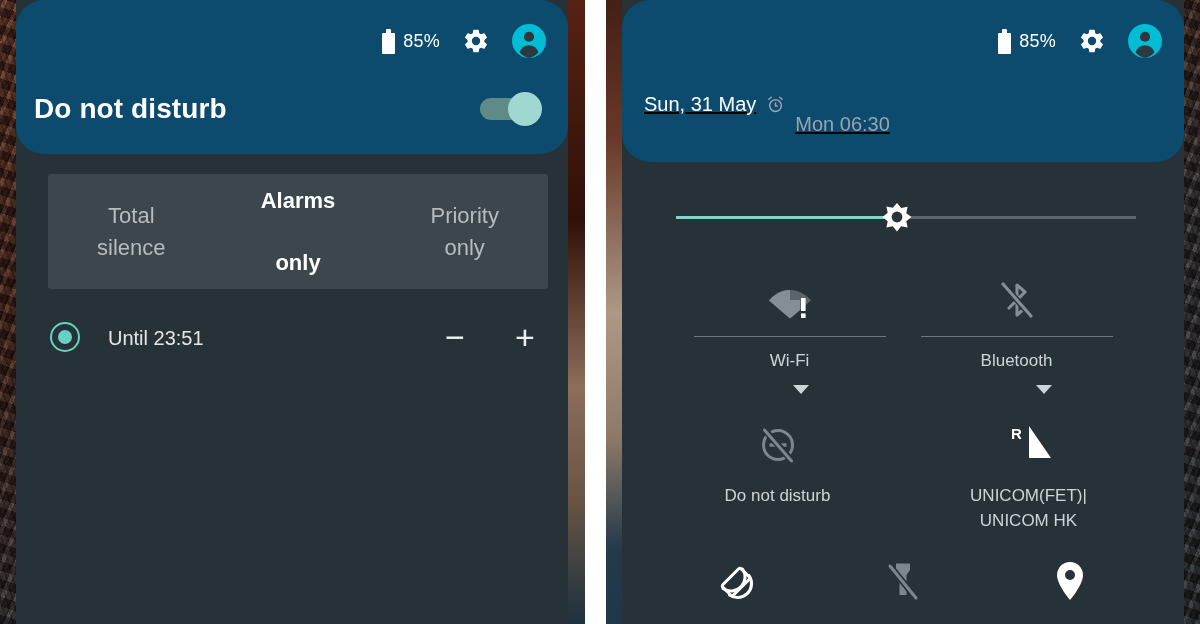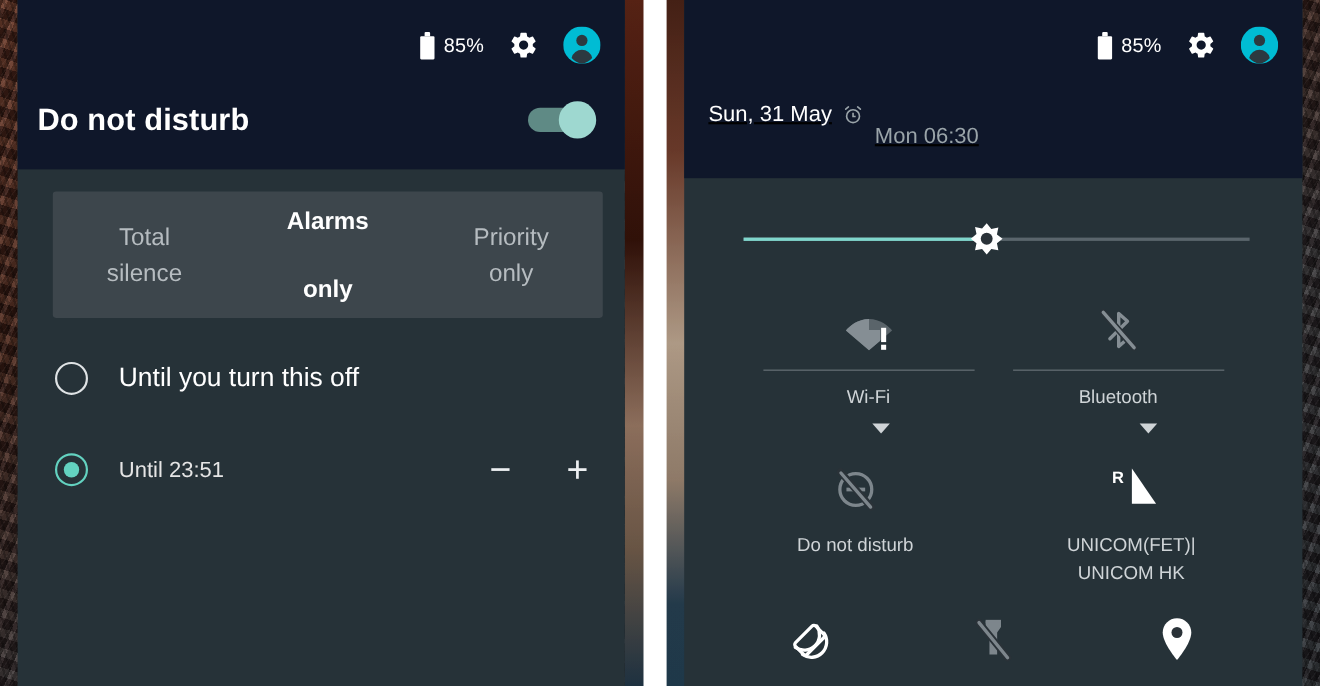--- a/index.html
+++ b/index.html
@@ -42,22 +42,23 @@
     position: absolute; left: 585px; top: 0; width: 21px; height: 624px;
     background: #ffffff; z-index: 5;
   }
 
   
   .panel { position: absolute; top: 0; height: 624px; z-index: 3; }
   #panel-left  { left: 16px;  width: 552px; }
   #panel-right { left: 622px; width: 562px; }
 
   .panel-header {
-    background: #0f172a;
+    background: #0c4a6e;
     width: 100%;
+    border-radius: 28px;
   }
   .panel-body {
     background: #263238;
     width: 100%;
     height: 100%;
   }
 
   
   .status-row {
     display: flex; align-items: center; justify-content: flex-end;
@@ -232,26 +233,20 @@
       <div class="seg active">
         <span>Alarms</span>
         <span>only</span>
       </div>
       <div class="seg">
         <span>Priority</span>
         <span>only</span>
       </div>
     </div>
 
-    <div class="opt" id="opt-until-off">
-      <span class="radio off"></span>
-      <span class="opt-text">
-        <div class="opt-label">Until you turn this off</div>
-      </span>
-    </div>
 
     <div class="opt" id="opt-one-hour">
       <span class="radio on"></span>
       <span class="opt-text">
         <div class="opt-sub">Until 23:51</div>
       </span>
       <span class="steppers">
         <span class="stepper">−</span>
         <span class="stepper">+</span>
       </span>

